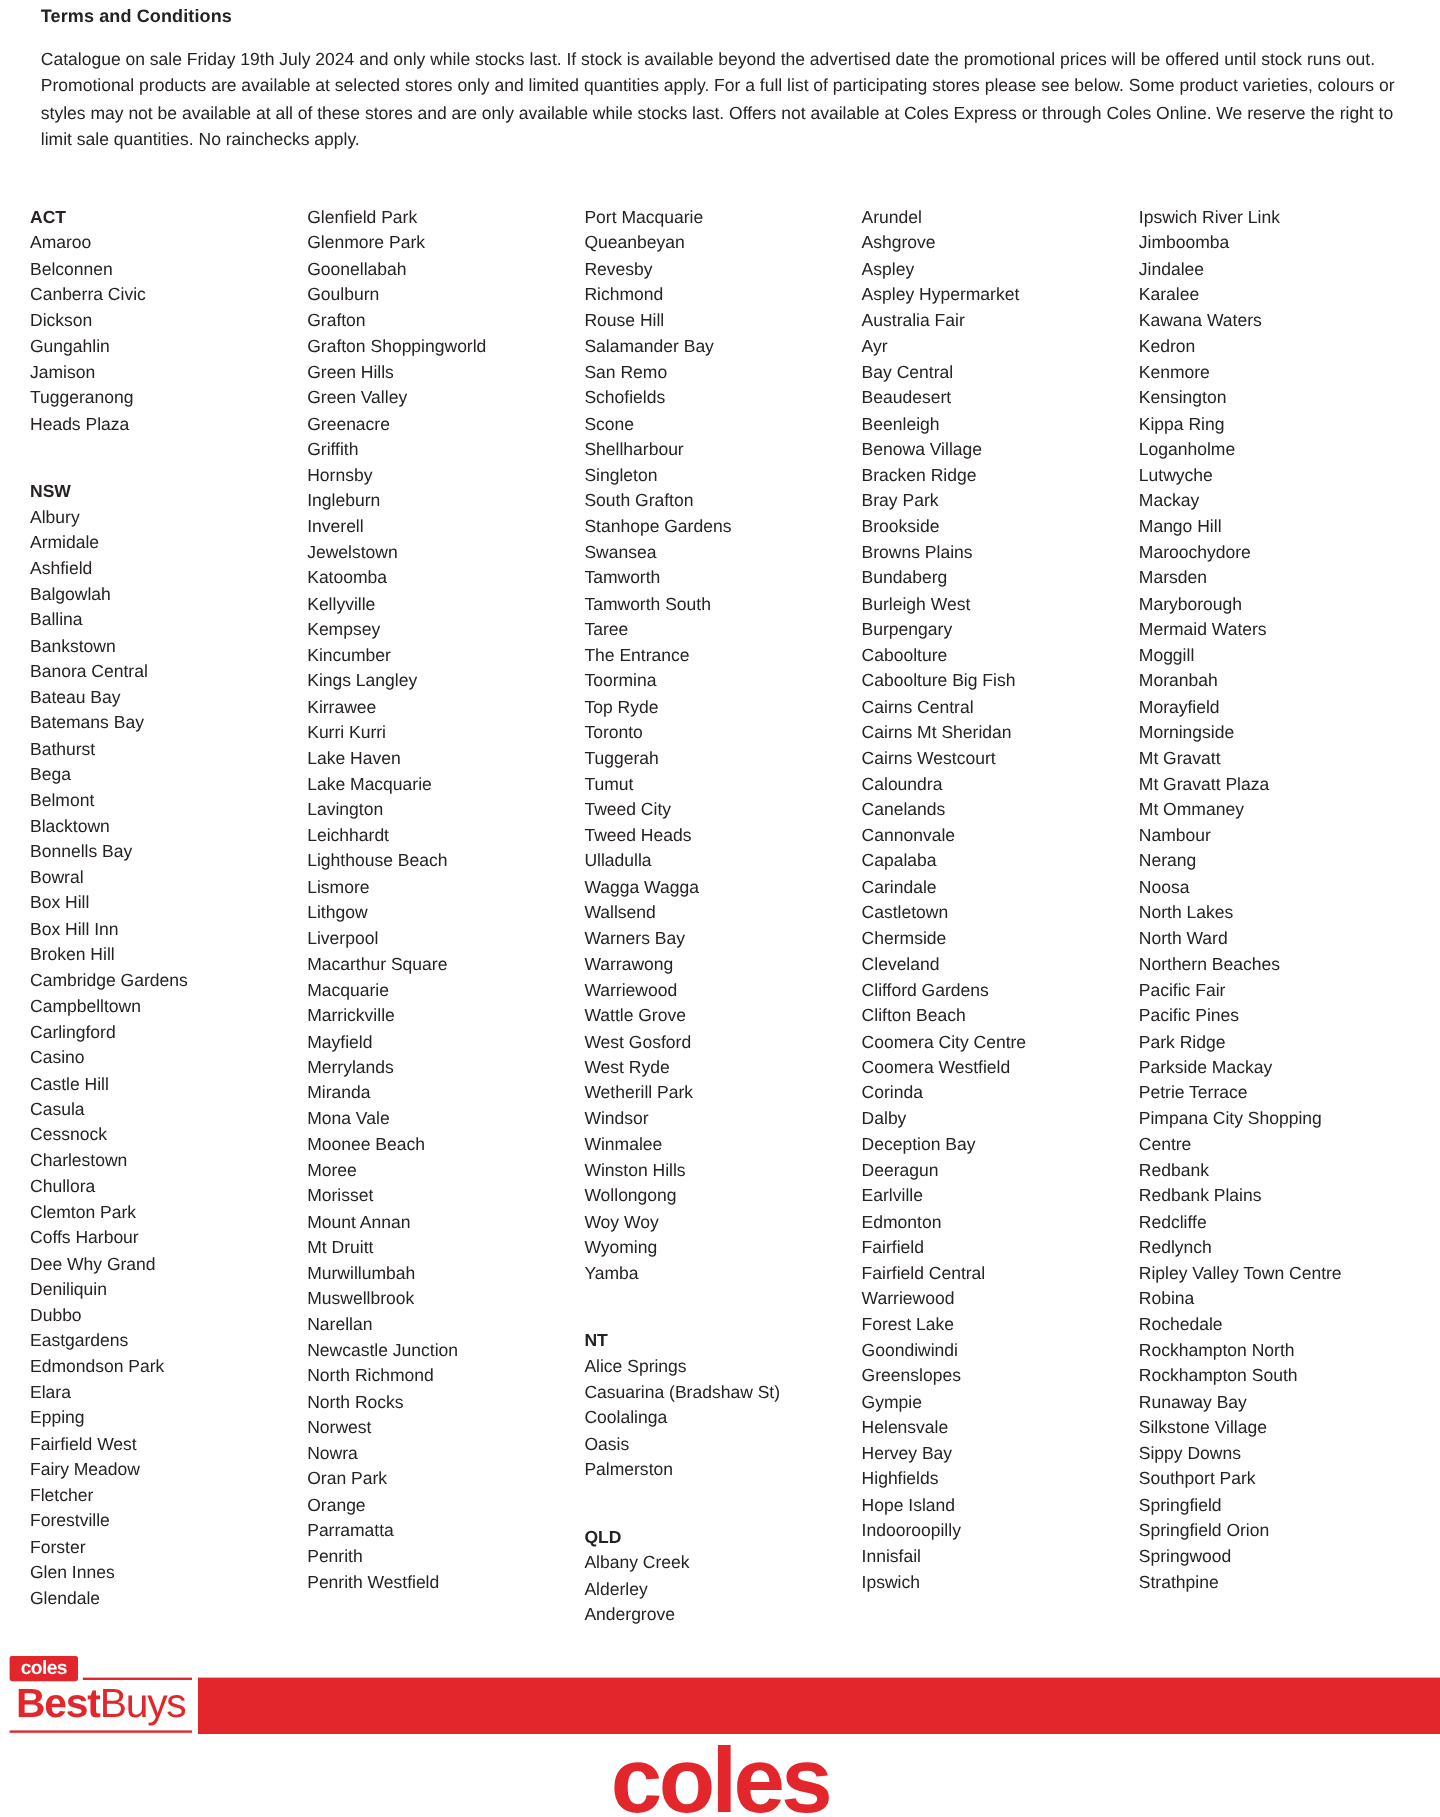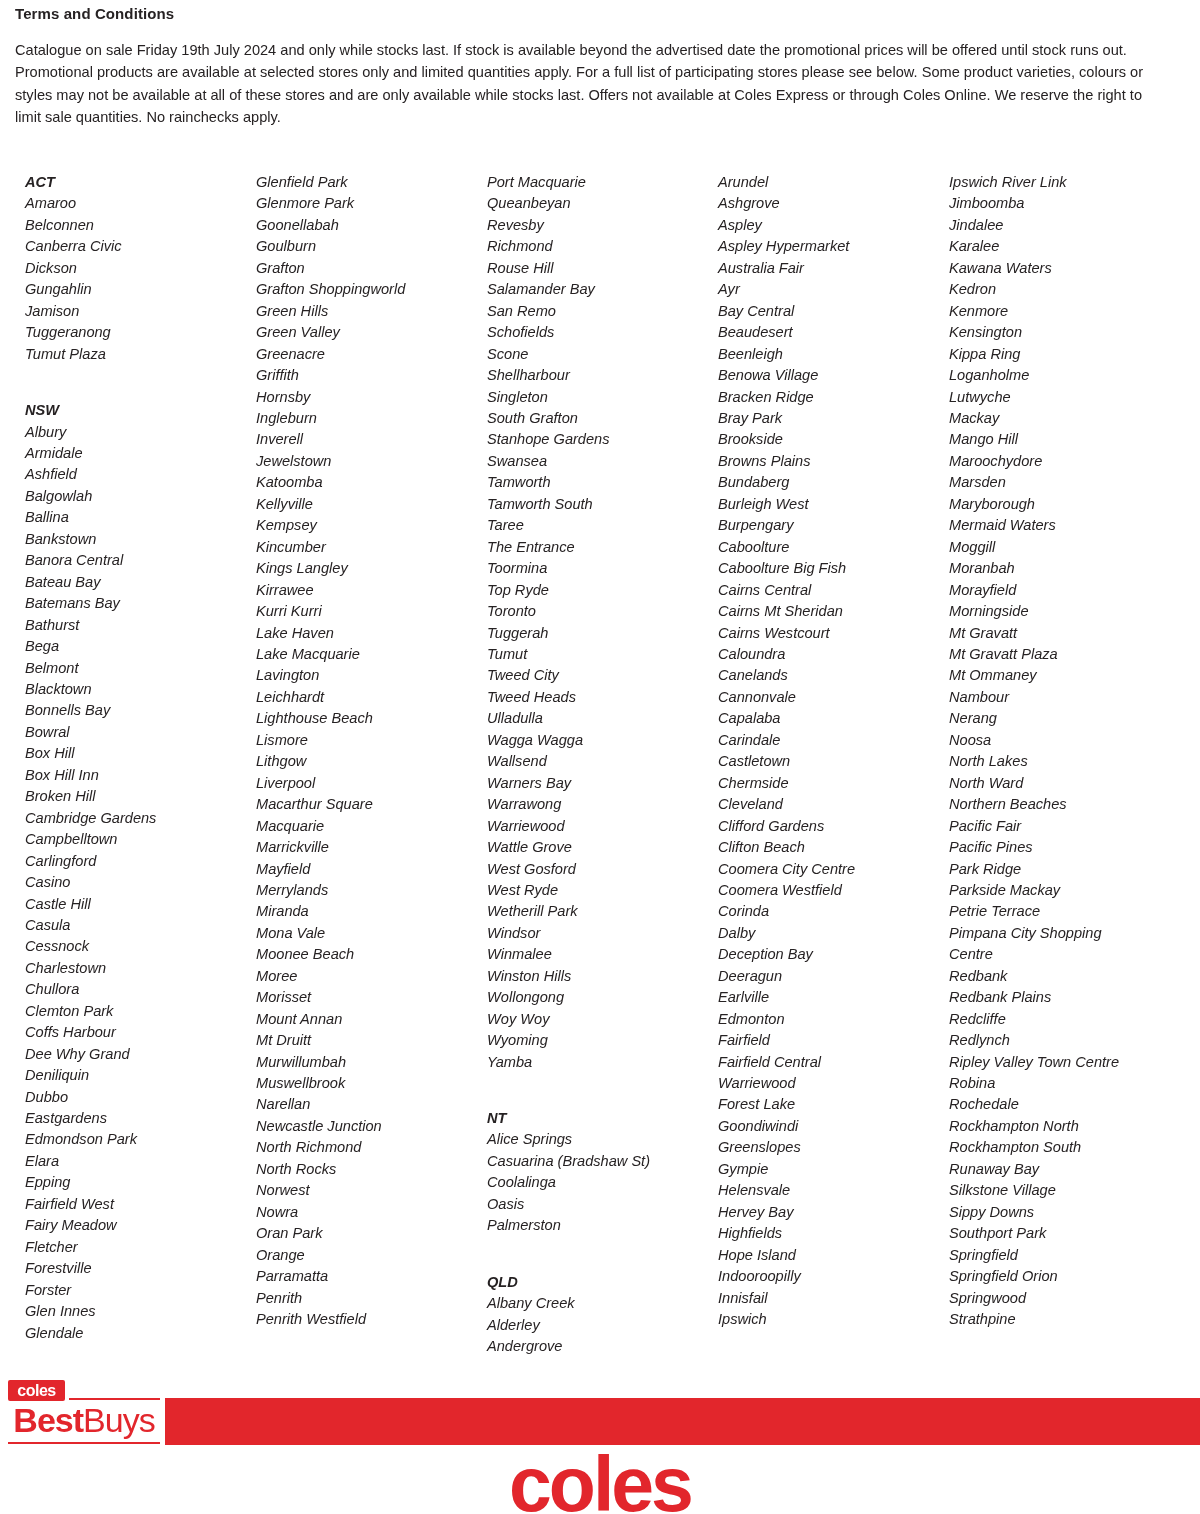--- a/index.html
+++ b/index.html
@@ -5,30 +5,30 @@
   :root{
     --brand-red:#e2262c;
     --text-color:#262223;
   }
   *{margin:0;padding:0;box-sizing:border-box;}
   html,body{background:#ffffff;}
   body{
     width:1200px;height:1514px;position:relative;overflow:hidden;
     font-family:"Liberation Sans", sans-serif;color:var(--text-color);
   }
-  .terms{padding:5px 24px 0 15px;}
+  .terms{padding:5px 24px 0 34px;}
   .terms-heading{font-size:15px;font-weight:bold;letter-spacing:.1px;}
   .terms-body{font-size:14.6px;line-height:22.4px;margin-top:17px;max-width:1152px;}
   .participating-heading{font-size:15px;font-weight:bold;margin-top:17px;}
 
   .store-columns{
     position:absolute;left:25px;top:172px;width:1160px;
     display:flex;flex-direction:row;
   }
-  .store-col{width:231px;flex:0 0 231px;font-style:italic;}
+  .store-col{width:231px;flex:0 0 231px;}
   .store-block + .store-block{margin-top:35px;}
   .state-heading{font-size:14.6px;font-weight:bold;line-height:21.45px;}
   .store-item{font-size:14.6px;line-height:21.45px;max-width:192px;}
 
   
   .bestbuys{position:absolute;left:8px;top:1380px;width:152px;}
   .bb-row1{display:flex;align-items:flex-end;}
   .bb-box{
     background:var(--brand-red);color:#ffffff;width:57px;height:21px;
     border-radius:2px;display:flex;align-items:center;justify-content:center;
@@ -63,21 +63,21 @@
       <div class="store-col">
         <div class="store-block">
           <div class="state-heading">ACT</div>
           <div class="store-item">Amaroo</div>
           <div class="store-item">Belconnen</div>
           <div class="store-item">Canberra Civic</div>
           <div class="store-item">Dickson</div>
           <div class="store-item">Gungahlin</div>
           <div class="store-item">Jamison</div>
           <div class="store-item">Tuggeranong</div>
-          <div class="store-item">Tumut Plaza</div>
+          <div class="store-item">Heads Plaza</div>
         </div>
         <div class="store-block">
           <div class="state-heading">NSW</div>
           <div class="store-item">Albury</div>
           <div class="store-item">Armidale</div>
           <div class="store-item">Ashfield</div>
           <div class="store-item">Balgowlah</div>
           <div class="store-item">Ballina</div>
           <div class="store-item">Bankstown</div>
           <div class="store-item">Banora Central</div>

